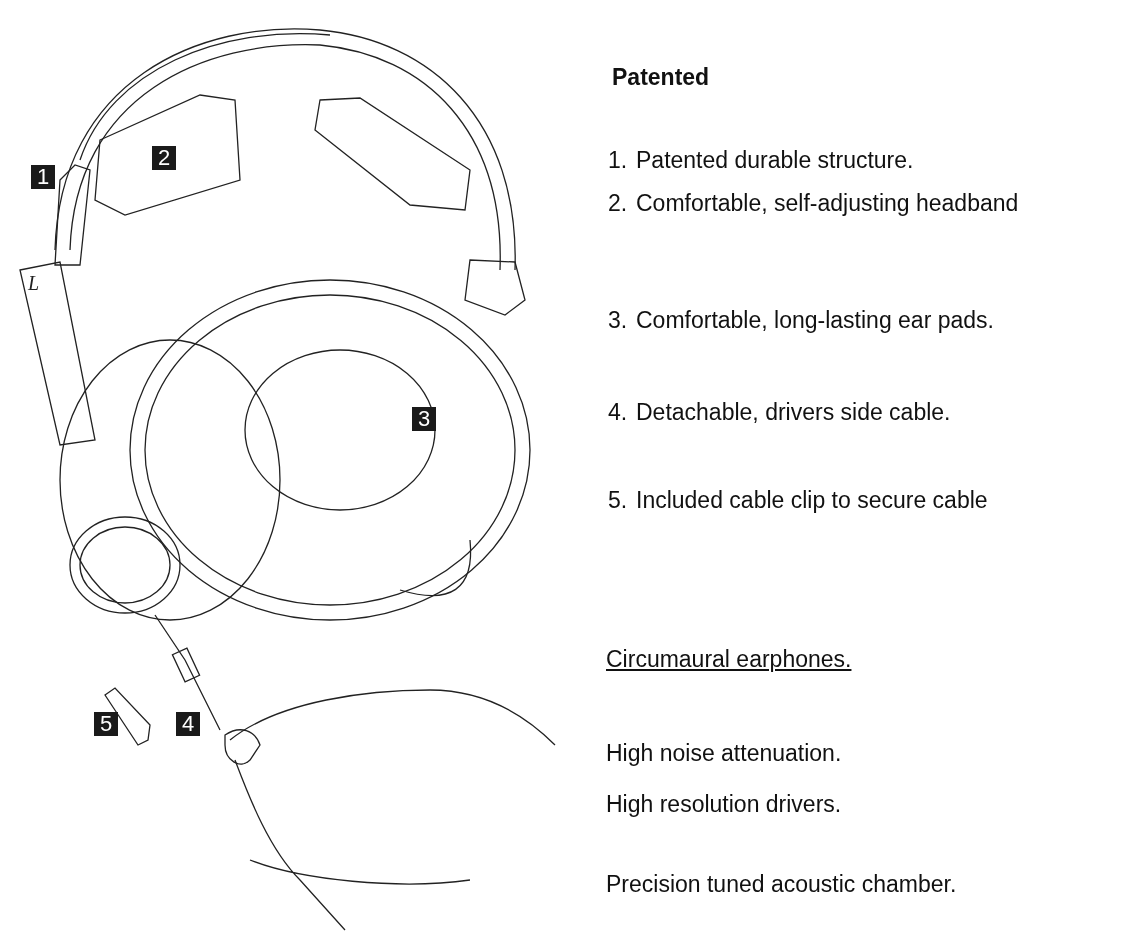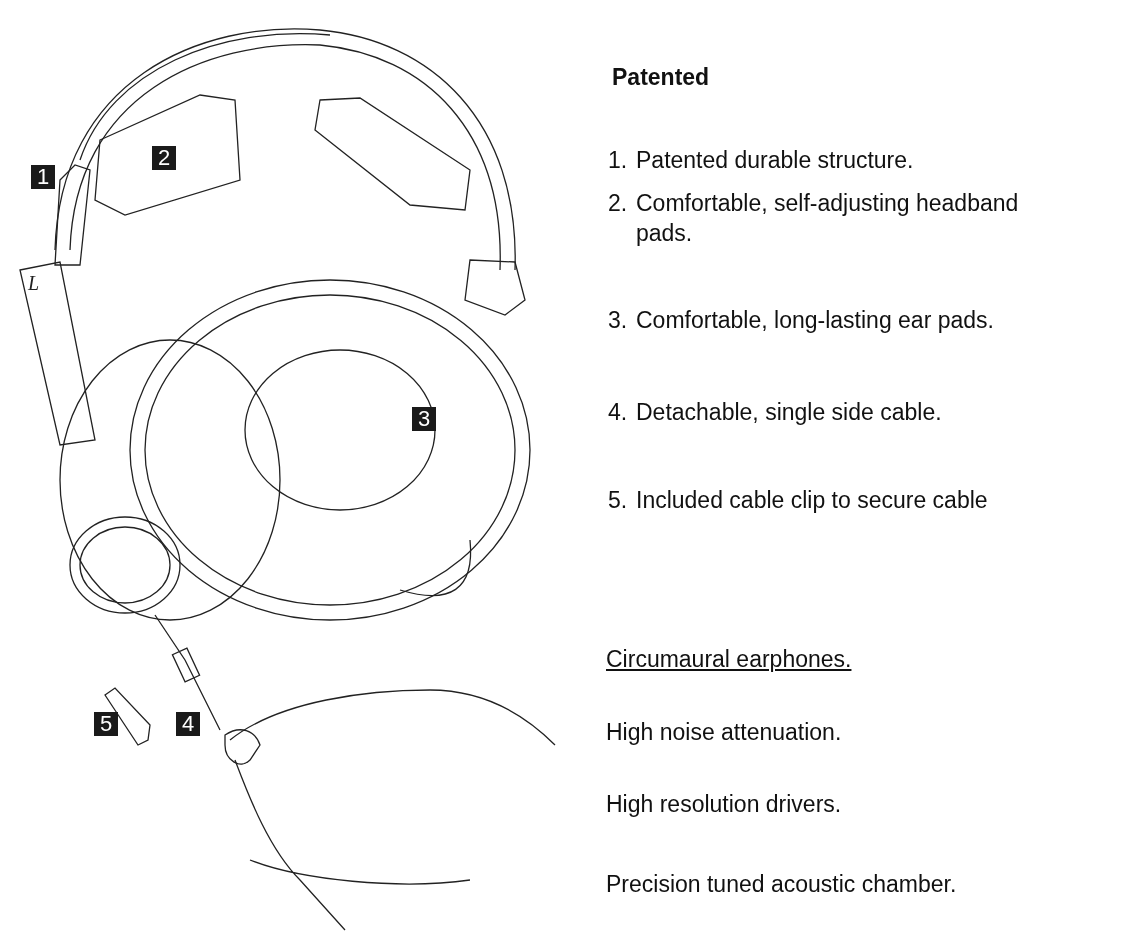--- a/index.html
+++ b/index.html
@@ -57,28 +57,27 @@
 <div class="callout" style="left:176px;top:712px;">4</div>
 <div class="callout" style="left:94px;top:712px;">5</div>
 
 <div class="features-title">Patented</div>
 
 <div class="feat" style="top:105px;margin-top:40px;">
   <span class="num">1.</span><span>Patented durable structure.</span>
 </div>
 <div class="feat" style="top:188px;">
   <span class="num">2.</span><span>Comfortable, self-adjusting headband</span>
-  <span class="cont">pads.</span>
 </div>
 <div class="feat" style="top:305px;">
   <span class="num">3.</span><span>Comfortable, long-lasting ear pads.</span>
 </div>
 <div class="feat" style="top:397px;">
-  <span class="num">4.</span><span>Detachable, single side cable.</span>
+  <span class="num">4.</span><span>Detachable, drivers side cable.</span>
 </div>
 <div class="feat" style="top:485px;">
   <span class="num">5.</span><span>Included cable clip to secure cable</span>
 </div>
 
 <div class="plain" style="top:646px;text-decoration:underline;">Circumaural earphones.</div>
-<div class="plain" style="top:719px;text-align:center;">High noise attenuation.</div>
+<div class="plain" style="top:740px;text-align:center;">High noise attenuation.</div>
 <div class="plain" style="top:791px;">High resolution drivers.</div>
 <div class="plain" style="top:871px;">Precision tuned acoustic chamber.</div>
 
 </body></html>

